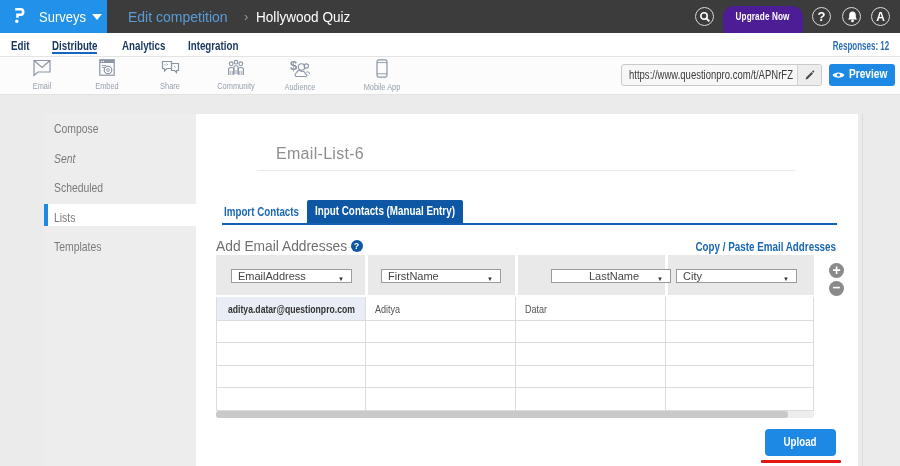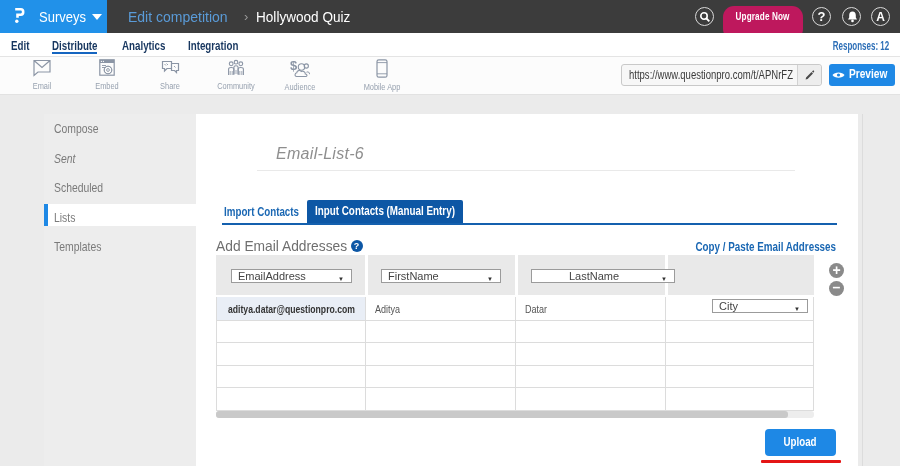--- a/index.html
+++ b/index.html
@@ -9,21 +9,21 @@
 
 
 #topbar { left:0; top:0; width:900px; height:33px; background:#3c3c3c; }
 #logoarea { left:0; top:0; width:107px; height:33px; background:#2191e9; }
 #surveys { left:39px; top:8px; color:#fff; font-size:15px; transform:scaleX(0.867); transform-origin:0 50%; }
 #caret { left:92px; top:14px; width:0; height:0; border-left:5px solid transparent; border-right:5px solid transparent; border-top:6px solid #fff; }
 #bc1 { left:128px; top:9px; color:#5a9bd8; font-size:14px; }
 #bcsep { left:244px; top:9px; color:#9a9a9a; font-size:13px; }
 #bc2 { left:256px; top:9px; color:#ffffff; font-size:14px; transform:scaleX(0.97); transform-origin:0 50%; }
 .circ { width:19px; height:19px; border:1.5px solid #d8d8d8; border-radius:50%; top:7px; color:#fff; text-align:center; }
-#upgr { left:723px; top:6px; width:80px; height:34px; background:#be185d; border-radius:11px; color:#fff; font-size:11px; font-weight:bold; text-align:center; line-height:21px; letter-spacing:0.2px; }
+#upgr { left:723px; top:6px; width:80px; height:34px; background:#4c1d95; border-radius:11px; color:#fff; font-size:11px; font-weight:bold; text-align:center; line-height:21px; letter-spacing:0.2px; }
 
 
 #navrow { left:0; top:33px; width:900px; height:24px; background:#fff; border-bottom:1px solid #e4e4e4; }
 .nav { top:38.5px; font-size:12.5px; font-weight:bold; color:#17365f; transform:scaleX(0.78); transform-origin:0 50%; }
 #distu { left:52px; top:52px; width:44.5px; height:2px; background:#1565c0; }
 #resp { top:38.5px; right:11px; font-size:12.5px; font-weight:bold; color:#2d6fb7; transform:scaleX(0.64); transform-origin:100% 50%; }
 
 
 #toolbar { left:0; top:57px; width:900px; height:38px; background:#fcfcfc; border-bottom:1px solid #e2e2e2; }
 .tool { top:59px; width:60px; text-align:center; }
@@ -36,21 +36,21 @@
 
 
 #panel { left:44px; top:114px; width:814px; height:352px; background:#fff; }
 #sidebar { left:44px; top:114px; width:152px; height:352px; background:#ededed; }
 .sbitem { left:44px; width:152px; height:29.5px; font-size:13px; color:#7a7a7a; line-height:29.5px; padding-left:10px; }
 .sbitem span { display:inline-block; transform:scaleX(0.8); transform-origin:0 50%; }
 #sbactive { left:44px; top:203.5px; width:152px; height:22.5px; background:#fff; }
 #sbbar { left:44px; top:203.5px; width:4px; height:22.5px; background:#1e88e5; }
 
 
-#h1 { left:276px; top:144.5px; font-size:16px; color:#8e8e8e; letter-spacing:0.3px;font-style:italic; }
+#h1 { left:276px; top:144.5px; font-size:16px; color:#8e8e8e; letter-spacing:0.3px; }
 #hdiv { left:257px; top:170px; width:538px; height:1px; background:#e9e9e9; }
 #tabline { left:222px; top:223px; width:615px; height:2px; background:#1460ae; }
 #tab1 { left:224px; top:204px; font-size:13px; font-weight:bold; color:#1a67b3; transform:scaleX(0.752); transform-origin:0 50%; }
 #tab2 { left:307px; top:200px; width:156px; height:23px; white-space:nowrap; background:#0d57a5; color:#fff; font-size:12.5px; font-weight:bold; text-align:center; line-height:23px; border-radius:2px 2px 0 0; }
 #addh { left:216px; top:237px; font-size:15px; color:#6f6f6f; transform:scaleX(0.92); transform-origin:0 50%; }
 #qmark { left:350.5px; top:239.5px; width:12px; height:12px; background:#0d57a5; border-radius:50%; color:#fff; font-size:9px; font-weight:bold; text-align:center; line-height:12px; }
 #copypaste { left:637px; top:240px; width:199px; text-align:right; font-size:12.5px; font-weight:bold; color:#1a67b3; transform:scaleX(0.786); transform-origin:100% 50%; }
 
 
 #thead { left:216px; top:255px; width:598px; height:40px; background:#e9e9e9; }
@@ -193,22 +193,22 @@
 <div class="abs" id="addh">Add Email Addresses</div>
 <div class="abs" id="qmark">?</div>
 <div class="abs" id="copypaste">Copy / Paste Email Addresses</div>
 
 <div class="abs" id="thead"></div>
 <div class="abs hsep" style="left:365px;"></div>
 <div class="abs hsep" style="left:515px;"></div>
 <div class="abs hsep" style="left:665px;"></div>
 <div class="abs sel" style="left:231px; width:121px;">EmailAddress<span class="selarr">▼</span></div>
 <div class="abs sel" style="left:381px; width:120px;">FirstName<span class="selarr">▼</span></div>
-<div class="abs sel" style="left:531px; width:144px;padding-left:37px;">LastName<span class="selarr">▼</span></div>
-<div class="abs sel" style="left:712px; width:96px;margin-top:30px;">City<span class="selarr">▼</span></div>
+<div class="abs sel" style="left:551px; width:120px;padding-left:37px;">LastName<span class="selarr">▼</span></div>
+<div class="abs sel" style="left:676px; width:121px;">City<span class="selarr">▼</span></div>
 
 <div class="abs" id="row1c1"></div>
 <div class="abs rowtext" style="left:228px; color:#333; font-weight:bold; transform:scaleX(0.785); transform-origin:0 50%;">aditya.datar@questionpro.com</div>
 <div class="abs rowtext" style="left:375px; transform:scaleX(0.82); transform-origin:0 50%;">Aditya</div>
 <div class="abs rowtext" style="left:525px; transform:scaleX(0.82); transform-origin:0 50%;">Datar</div>
 
 <div class="abs vline" style="left:216px;"></div>
 <div class="abs vline" style="left:365px;"></div>
 <div class="abs vline" style="left:515px;"></div>
 <div class="abs vline" style="left:665px;"></div>

